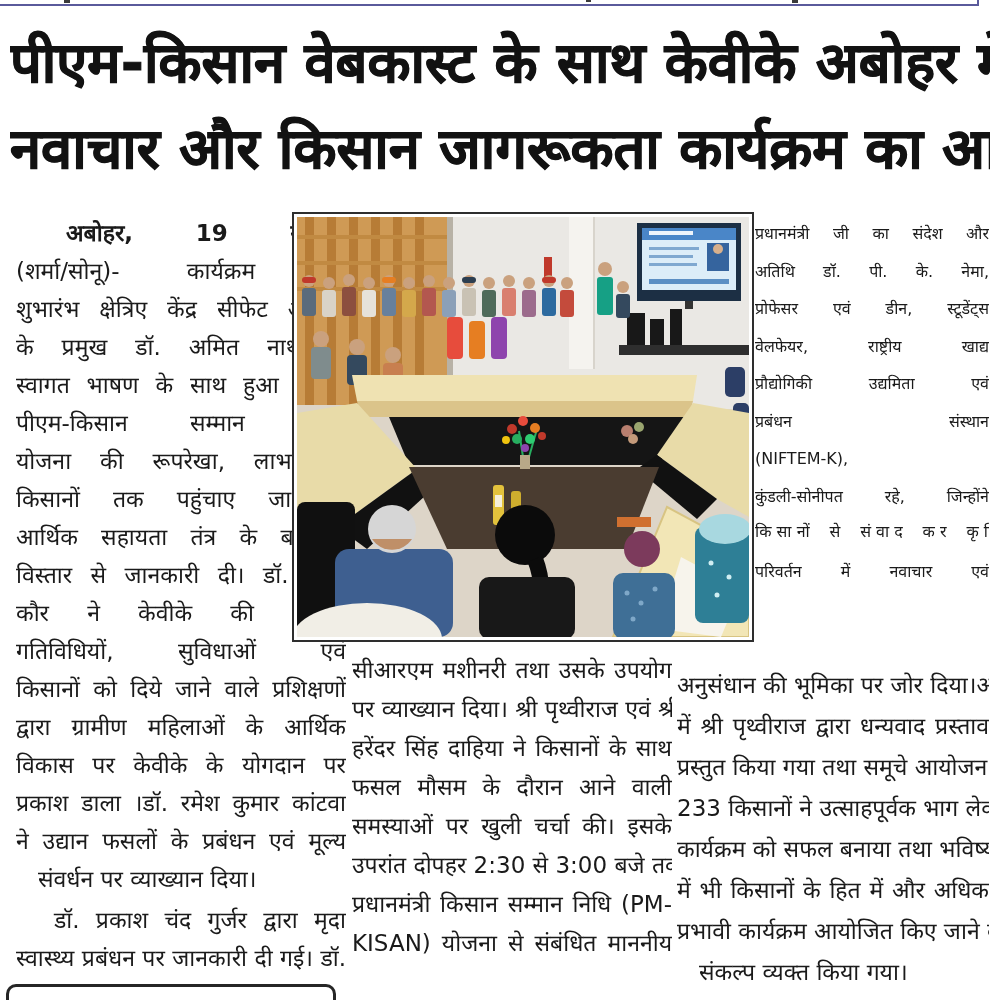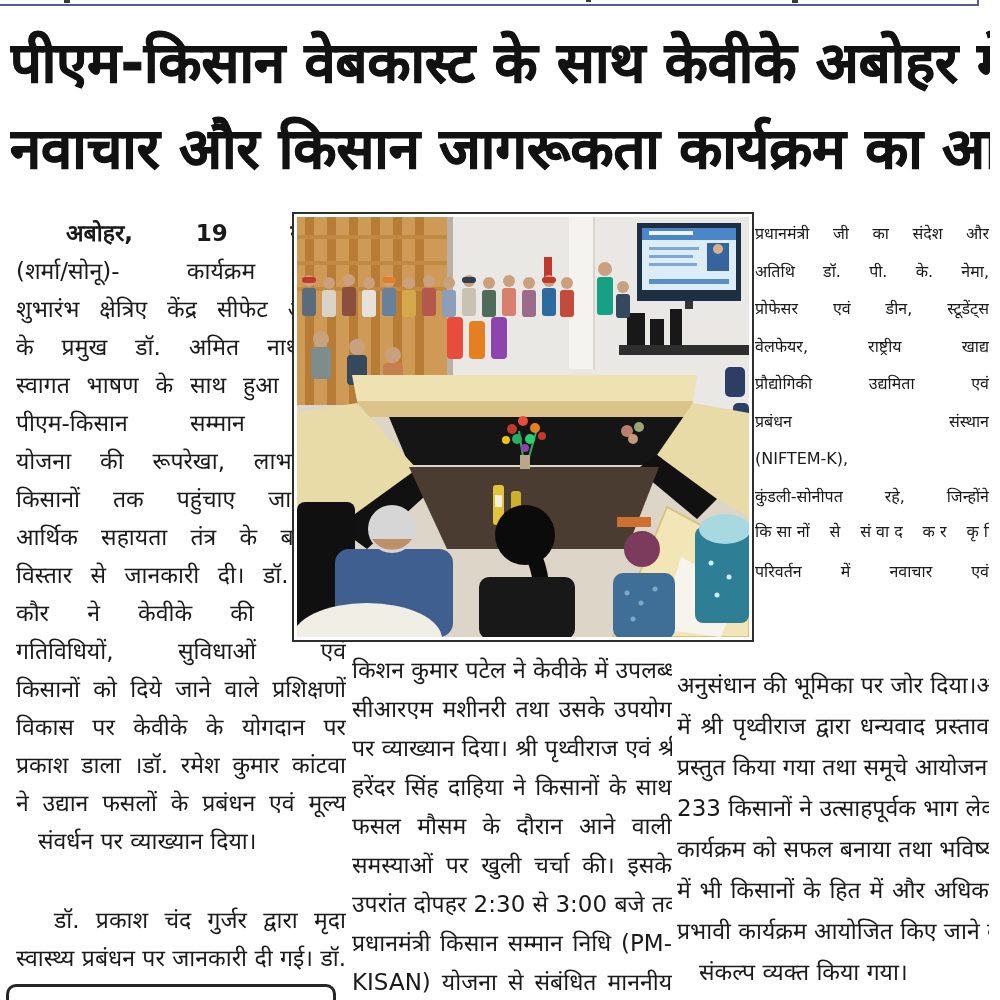--- a/index.html
+++ b/index.html
@@ -63,20 +63,21 @@
       <div class="tl">के प्रमुख डॉ. अमित नाथ के</div>
       <div class="tl">स्वागत भाषण के साथ हुआ उन्होंने</div>
       <div class="tl">पीएम-किसान सम्मान निधि</div>
       <div class="tl">योजना की रूपरेखा, लाभ एवं</div>
       <div class="tl">किसानों तक पहुंचाए जा रहे</div>
       <div class="tl">आर्थिक सहायता तंत्र के बारे में</div>
       <div class="tl">विस्तार से जानकारी दी। डॉ. रुपेंद्र</div>
       <div class="tl">कौर ने केवीके की विभिन्न</div>
       <div class="tl">गतिविधियों, सुविधाओं एवं</div>
       <div class="tl">किसानों को दिये जाने वाले प्रशिक्षणों</div>
+      <div class="tl">द्वारा ग्रामीण महिलाओं के आर्थिक</div>
       <div class="tl">विकास पर केवीके के योगदान पर</div>
       <div class="tl">प्रकाश डाला ।डॉ. रमेश कुमार कांटवा</div>
       <div class="tl">ने उद्यान फसलों के प्रबंधन एवं मूल्य</div>
       <div class="tl end">संवर्धन पर व्याख्यान दिया।</div>
     </div>
   <div class="col col-left-2">
       <div class="tl">डॉ. प्रकाश चंद गुर्जर द्वारा मृदा</div>
       <div class="tl">स्वास्थ्य प्रबंधन पर जानकारी दी गई। डॉ.</div>
     </div>
 
@@ -273,21 +274,20 @@
         <rect x="398" y="310" width="54" height="96" rx="8" fill="#2e7f96"></rect>
         <ellipse cx="428" cy="312" rx="26" ry="15" fill="#a8d8e0"></ellipse>
         <circle cx="414" cy="346" r="2.5" fill="#d0eef2"></circle>
           <circle cx="432" cy="360" r="2.5" fill="#d0eef2"></circle>
           <circle cx="420" cy="378" r="2.5" fill="#d0eef2"></circle>
       </g>
     </svg>
   </figure>
 
   <div class="col col-mid">
-      <div class="tl">किशन कुमार पटेल ने केवीके में उपलब्ध</div>
       <div class="tl">सीआरएम मशीनरी तथा उसके उपयोग</div>
       <div class="tl">पर व्याख्यान दिया। श्री पृथ्वीराज एवं श्री</div>
       <div class="tl">हरेंदर सिंह दाहिया ने किसानों के साथ</div>
       <div class="tl">फसल मौसम के दौरान आने वाली</div>
       <div class="tl">समस्याओं पर खुली चर्चा की। इसके</div>
       <div class="tl">उपरांत दोपहर 2:30 से 3:00 बजे तक</div>
       <div class="tl">प्रधानमंत्री किसान सम्मान निधि (PM-</div>
       <div class="tl">KISAN) योजना से संबंधित माननीय</div>
     </div>
 

